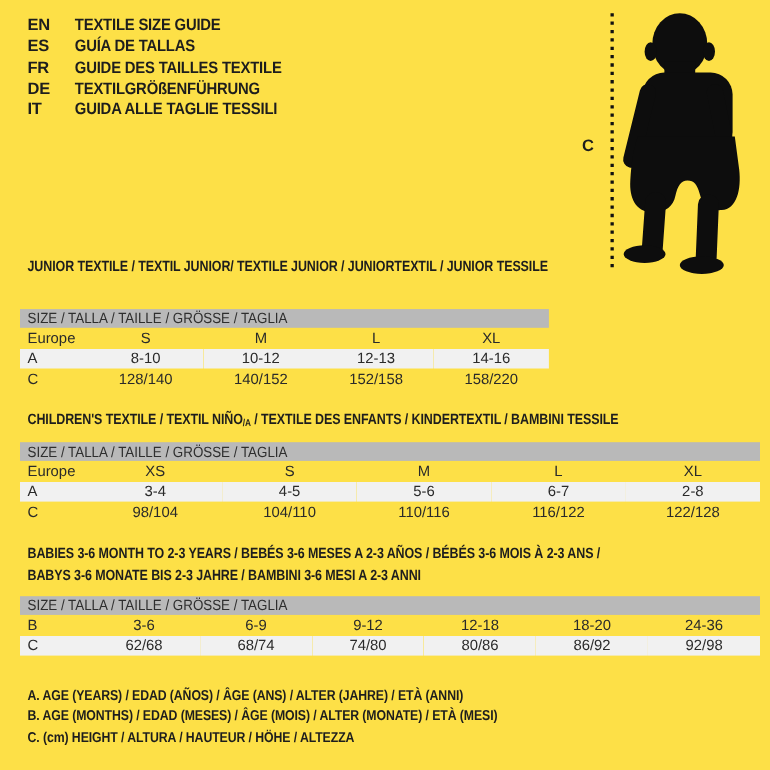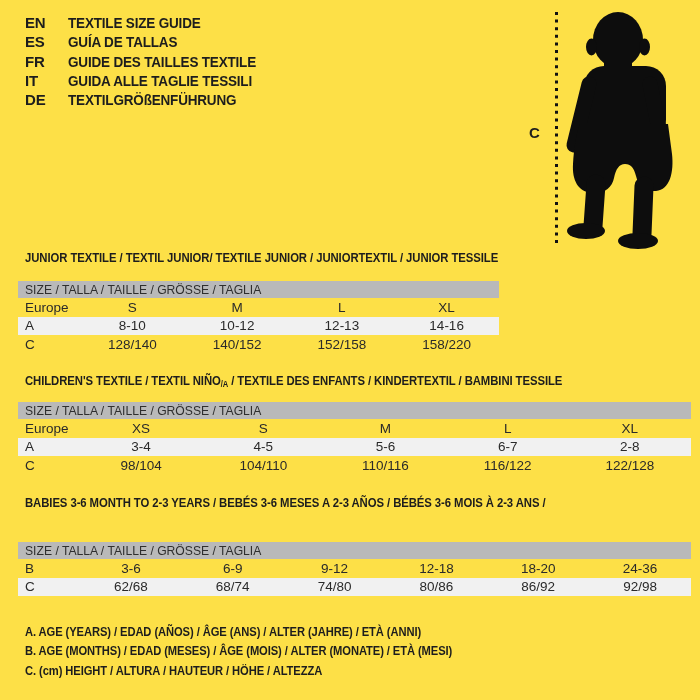--- a/index.html
+++ b/index.html
@@ -59,26 +59,26 @@
     </div>
     <div class="lang-row">
       <span class="lang-code">ES</span>
       <span class="lang-label">GUÍA DE TALLAS</span>
     </div>
     <div class="lang-row">
       <span class="lang-code">FR</span>
       <span class="lang-label">GUIDE DES TAILLES TEXTILE</span>
     </div>
     <div class="lang-row">
+      <span class="lang-code">DE</span>
+      <span class="lang-label">TEXTILGRÖßENFÜHRUNG</span>
+    </div>
+    <div class="lang-row">
       <span class="lang-code">IT</span>
       <span class="lang-label">GUIDA ALLE TAGLIE TESSILI</span>
-    </div>
-    <div class="lang-row">
-      <span class="lang-code">DE</span>
-      <span class="lang-label">TEXTILGRÖßENFÜHRUNG</span>
     </div>
   </div>
 
   <svg class="figure-svg" width="178" height="248" viewBox="0 0 178 248">
     <g>
       <line x1="36.5" y1="8" x2="36.5" y2="243" stroke="#111" stroke-width="3" stroke-dasharray="3 4.6"></line>
     </g>
     <g fill="#0d0d0d">
       <ellipse cx="98" cy="36" rx="25" ry="28"></ellipse>
       <ellipse cx="71.5" cy="43" rx="5.5" ry="8.5"></ellipse>
@@ -89,21 +89,21 @@
       <line x1="130" y1="80" x2="139" y2="125" stroke="#0d0d0d" stroke-width="15" stroke-linecap="round"></line>
       <path d="M 60 120 L 148 120 L 152 150 C 154 168 150 186 136 187 C 125 188 118 181 116 172 C 114 164 111 160 105 160 C 99 160 96 165 94 174 C 92 184 84 190 72 189 C 58 188 52 176 53 160 C 54 144 56 130 60 120 Z"></path>
       <line x1="76" y1="180" x2="73" y2="222" stroke="#0d0d0d" stroke-width="19" stroke-linecap="round"></line>
       <line x1="124" y1="182" x2="122" y2="230" stroke="#0d0d0d" stroke-width="19" stroke-linecap="round"></line>
       <ellipse cx="66" cy="227" rx="19" ry="8"></ellipse>
       <ellipse cx="118" cy="237" rx="20" ry="8"></ellipse>
     </g>
   </svg>
   <span class="measure-label">C</span>
 
-  <div class="tbl-title" style="top:248px;">
+  <div class="tbl-title" style="top:232px;">
     <span class="cond">JUNIOR TEXTILE / TEXTIL JUNIOR/ TEXTILE JUNIOR / JUNIORTEXTIL / JUNIOR TESSILE</span>
   </div>
   <table class="size-table" style="left:18px;top:281px;width:481px;">
     <colgroup>
         <col class="c-label">
         <col>
         <col>
         <col>
         <col>
       </colgroup>
@@ -175,20 +175,21 @@
       <td>104/110</td>
       <td>110/116</td>
       <td>116/122</td>
       <td>122/128</td>
     </tr>
   </tbody>
     </table>
 
   <div class="tbl-title" style="top:493px;">
     <div><span class="cond">BABIES 3-6 MONTH TO 2-3 YEARS / BEBÉS 3-6 MESES A 2-3 AÑOS / BÉBÉS 3-6 MOIS À 2-3 ANS /</span></div>
+    <div><span class="cond">BABYS 3-6 MONATE BIS 2-3 JAHRE / BAMBINI 3-6 MESI A 2-3 ANNI</span></div>
   </div>
   <table class="size-table" style="left:18px;top:542px;width:673px;">
     <colgroup>
         <col class="c-label">
         <col>
         <col>
         <col>
         <col>
         <col>
         <col>

